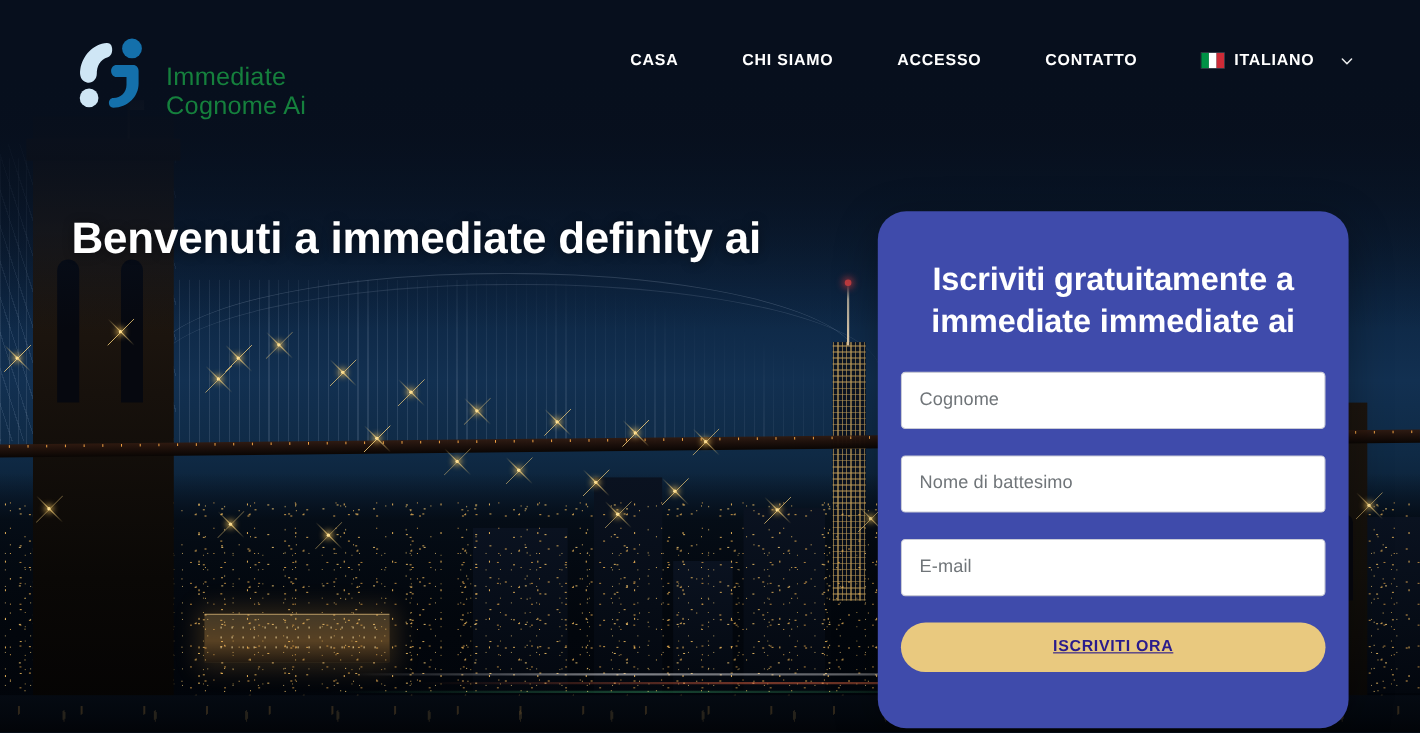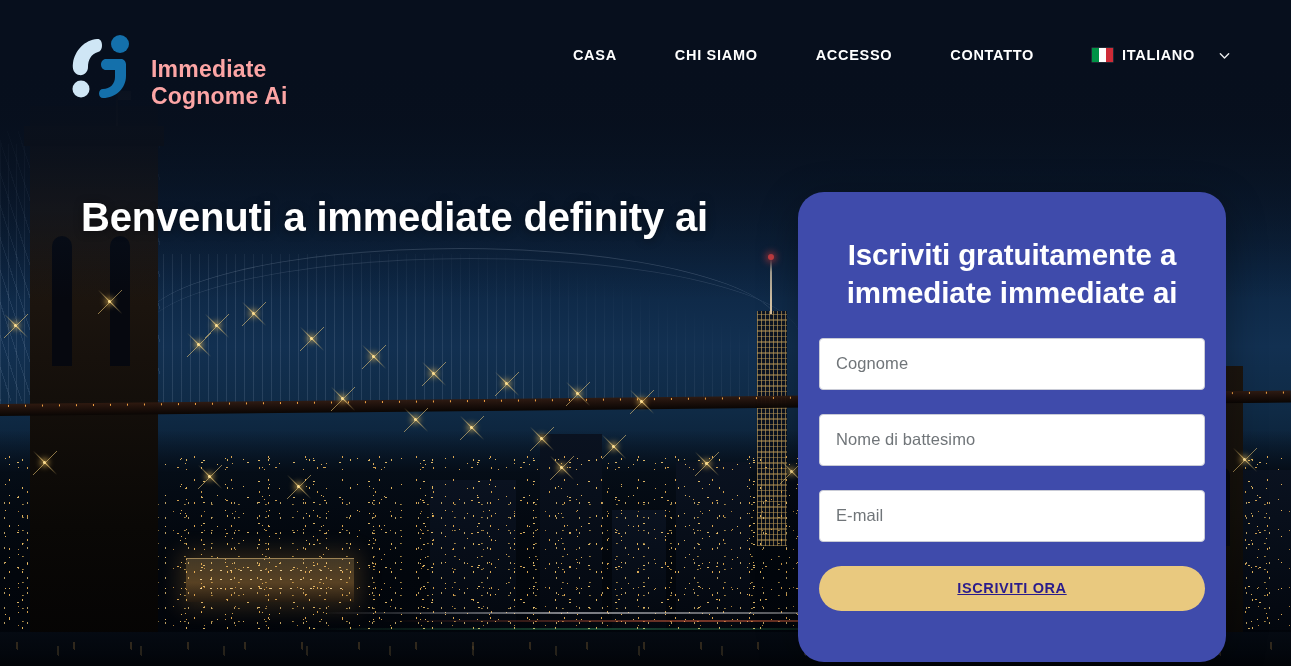--- a/index.html
+++ b/index.html
@@ -306,23 +306,23 @@
   .logo {
     position: absolute;
     left: 65px; top: 22px;
     display: flex;
     align-items: center;
     gap: 14px;
     cursor: pointer;
   }
   .logo-mark { width: 72px; height: 66px; flex: none; }
   .logo-text {
-    color: #fca5a5;
+    color: #15803d;
     font-size: 23px;
-    font-weight: 700;
+    font-weight: 400;
     line-height: 1.16;
     letter-spacing: 0.2px;
     white-space: pre-line;
     margin-top: 34px;
   }
 
   .nav {
     position: absolute;
     right: 60px; top: 44px;
     display: flex;
@@ -371,21 +371,20 @@
     position: absolute;
     left: 65px; top: 193px;
     width: 700px;
     color: #ffffff;
     font-size: 40px;
     font-weight: 700;
     letter-spacing: -0.2px;
     line-height: 1.2;
     z-index: 15;
     text-shadow: 0 1px 10px rgba(0,0,0,0.45);
-    margin-left: 16px;
   }
 
   
   .signup-card {
     position: absolute;
     left: 798px; top: 192px;
     width: 428px; height: 470px;
     background: #3f4bab;
     border-radius: 26px;
     padding: 28px 21px 0 21px;

